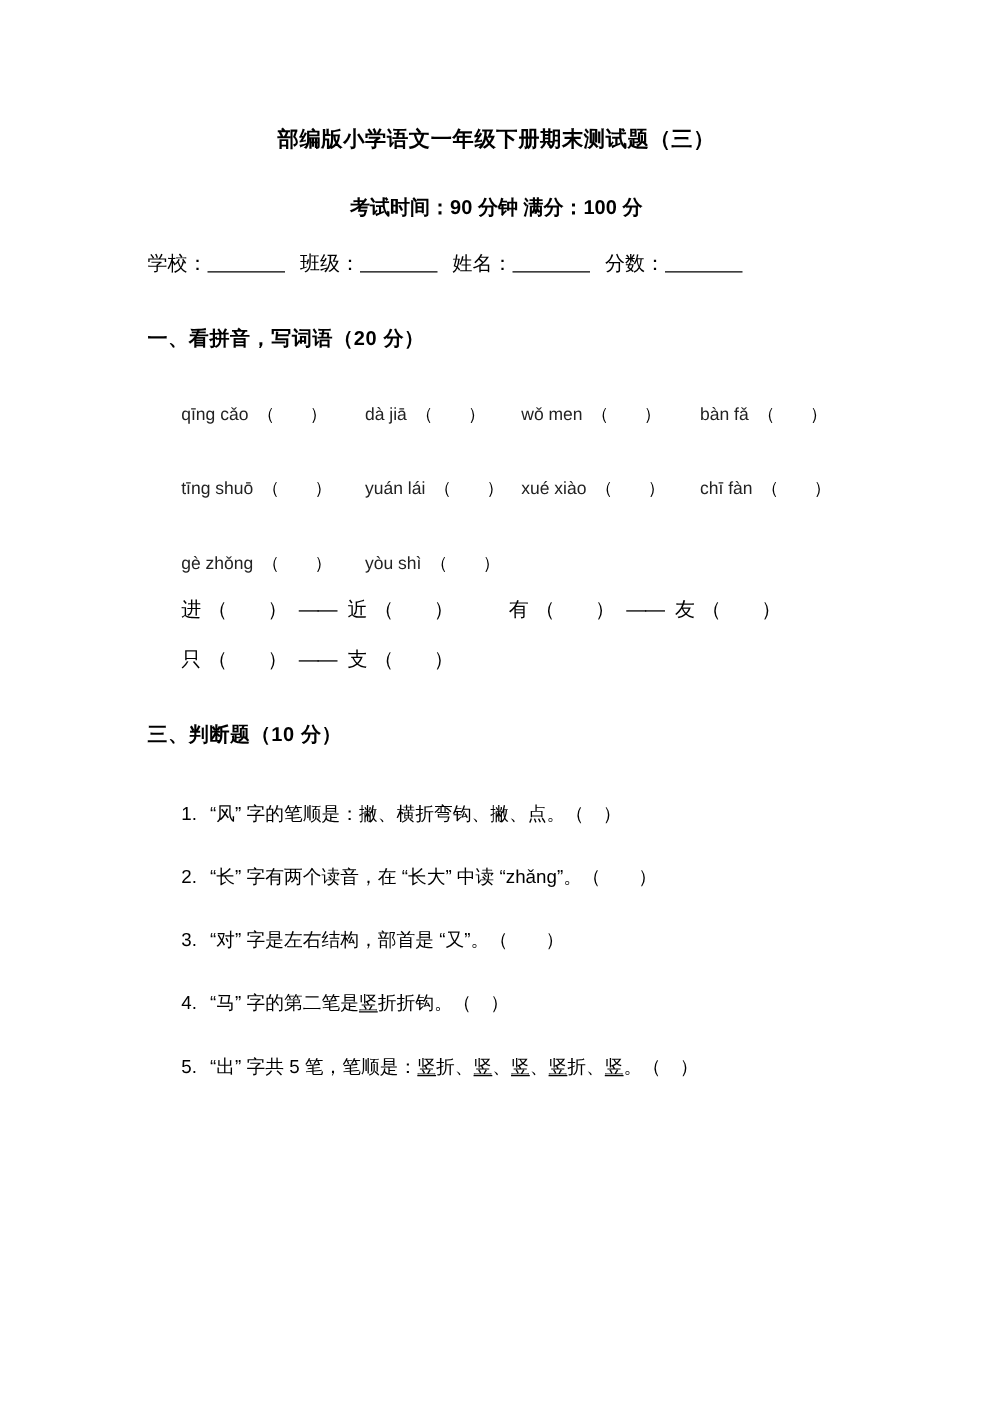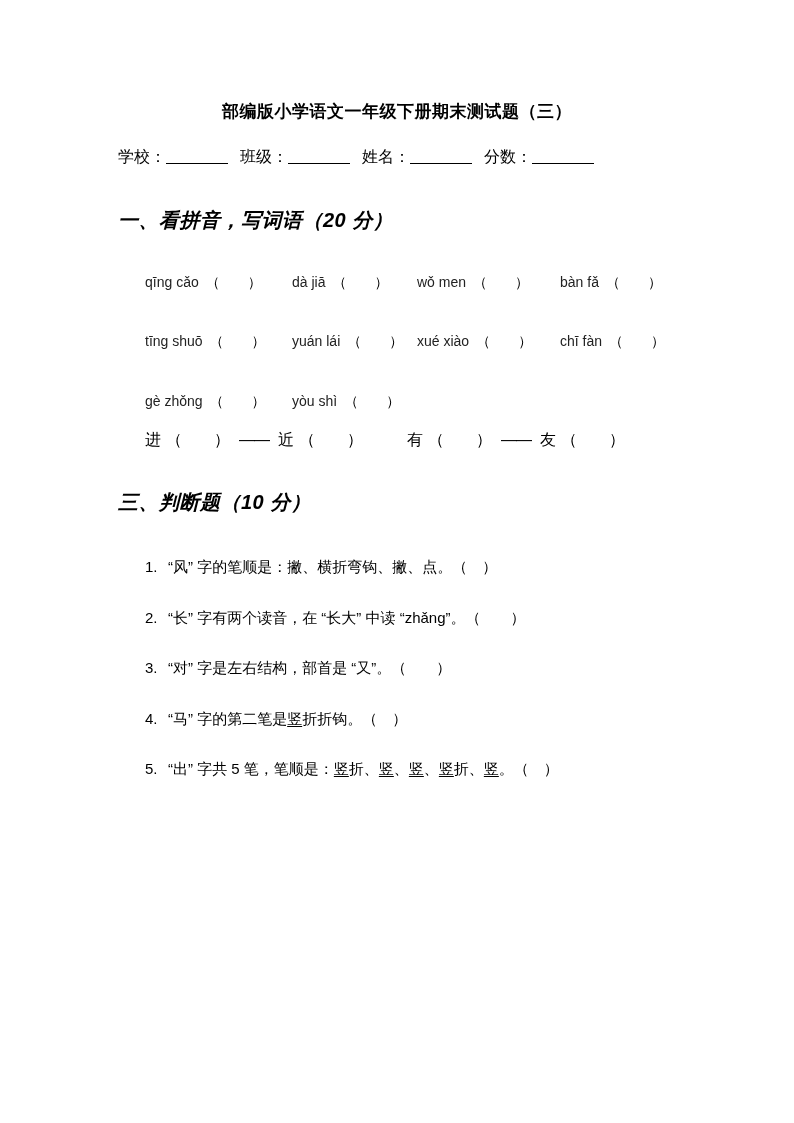--- a/index.html
+++ b/index.html
@@ -37,25 +37,24 @@
   .field-label{display:inline-block;}
   .blank{
     display:inline-block;
     width:62px;
     height:15px;
     border-bottom:1px solid #000;
     margin-right:12px;
     vertical-align:-2px;
   }
   .sec-heading{
-    font-size:20px;
+    font-size:16px;
     font-weight:bold;
     line-height:1.2;
     letter-spacing:0.5px;
-    font-style:italic;
   }
   .h1{margin-top:41px;}
   .h2{margin-top:40px;}
   .h3{margin-top:40px;}
   .pyrow{
     margin-top:42px;
     padding-left:27px;
     font-size:14px;
     line-height:1.25;
     white-space:nowrap;
@@ -86,31 +85,33 @@
   }
   .jitem:first-child{margin-top:43px;}
   .jnum{display:inline-block;width:23px;}
   .u{text-decoration:underline;text-underline-offset:2px;}
 </style>
 </head>
 <body>
 
 <div class="page">
   <div class="title">部编版小学语文一年级下册期末测试题（三）</div>
+  <div class="subtitle">考试时间：90 分钟  满分：100  分</div>
   <div class="student-line" id="student-line"><span class="field-label">学校：</span><span class="blank"></span><span class="field-label">班级：</span><span class="blank"></span><span class="field-label">姓名：</span><span class="blank"></span><span class="field-label">分数：</span><span class="blank"></span></div>
 
   <div class="sec-heading h1">一、看拼音，写词语（20 分）</div>
   <div id="pinyin-rows">
       <div class="pyrow"><span class="pycell"><span class="py">qīng cǎo</span><span class="bracket">（　　）</span></span><span class="pycell"><span class="py">dà jiā</span><span class="bracket">（　　）</span></span><span class="pycell"><span class="py">wǒ men</span><span class="bracket">（　　）</span></span><span class="pycell"><span class="py">bàn fǎ</span><span class="bracket">（　　）</span></span></div>
       <div class="pyrow"><span class="pycell"><span class="py">tīng shuō</span><span class="bracket">（　　）</span></span><span class="pycell"><span class="py">yuán lái</span><span class="bracket">（　　）</span></span><span class="pycell"><span class="py">xué xiào</span><span class="bracket">（　　）</span></span><span class="pycell"><span class="py">chī fàn</span><span class="bracket">（　　）</span></span></div>
       <div class="pyrow"><span class="pycell"><span class="py">gè zhǒng</span><span class="bracket">（　　）</span></span><span class="pycell"><span class="py">yòu shì</span><span class="bracket">（　　）</span></span></div>
     </div>
 
   <div id="pair-rows">
       <div class="pairrow"><span class="pairgroup"><span class="hz">进</span><span class="bracket">（　　）</span><span class="dash">——</span><span class="hz">近</span><span class="bracket">（　　）</span></span><span class="pairgroup"><span class="hz">有</span><span class="bracket">（　　）</span><span class="dash">——</span><span class="hz">友</span><span class="bracket">（　　）</span></span></div>
+      <div class="pairrow"><span class="pairgroup"><span class="hz">只</span><span class="bracket">（　　）</span><span class="dash">——</span><span class="hz">支</span><span class="bracket">（　　）</span></span></div>
     </div>
 
   <div class="sec-heading h3">三、判断题（10 分）</div>
   <div id="judge-items">
       <div class="jitem"><span class="jnum">1.</span><span class="jtext"><span>“风” 字的笔顺是：撇、横折弯钩、撇、点。（　）</span></span></div>
       <div class="jitem"><span class="jnum">2.</span><span class="jtext"><span>“长” 字有两个读音，在 “长大” 中读 “zhǎng”。（　　）</span></span></div>
       <div class="jitem"><span class="jnum">3.</span><span class="jtext"><span>“对” 字是左右结构，部首是 “又”。（　　）</span></span></div>
       <div class="jitem"><span class="jnum">4.</span><span class="jtext"><span>“马” 字的第二笔是</span><span class="u">竖</span><span>折折钩。（　）</span></span></div>
       <div class="jitem"><span class="jnum">5.</span><span class="jtext"><span>“出” 字共 5 笔，笔顺是：</span><span class="u">竖</span><span>折、</span><span class="u">竖</span><span>、</span><span class="u">竖</span><span>、</span><span class="u">竖</span><span>折、</span><span class="u">竖</span><span>。（　）</span></span></div>
     </div>

